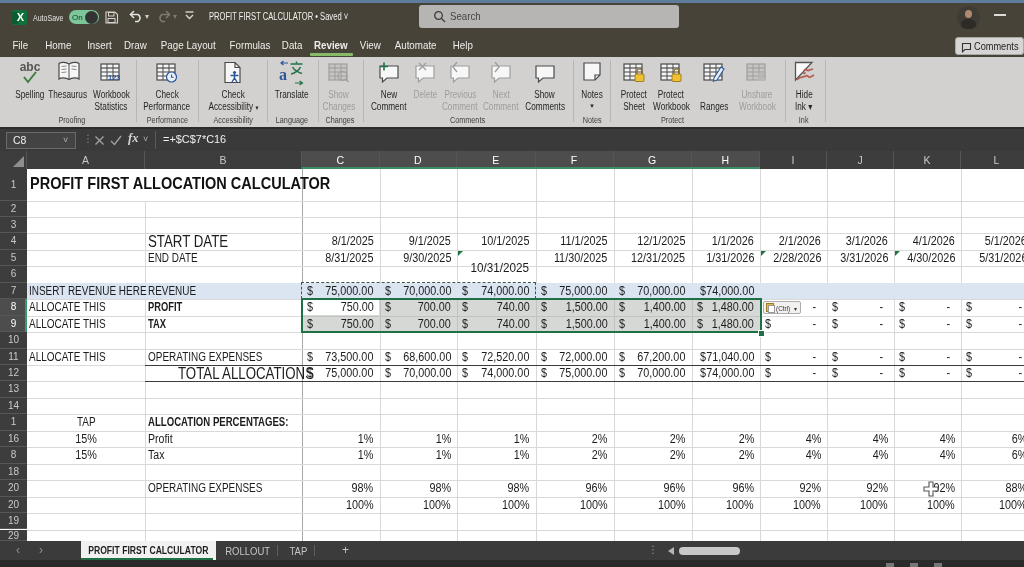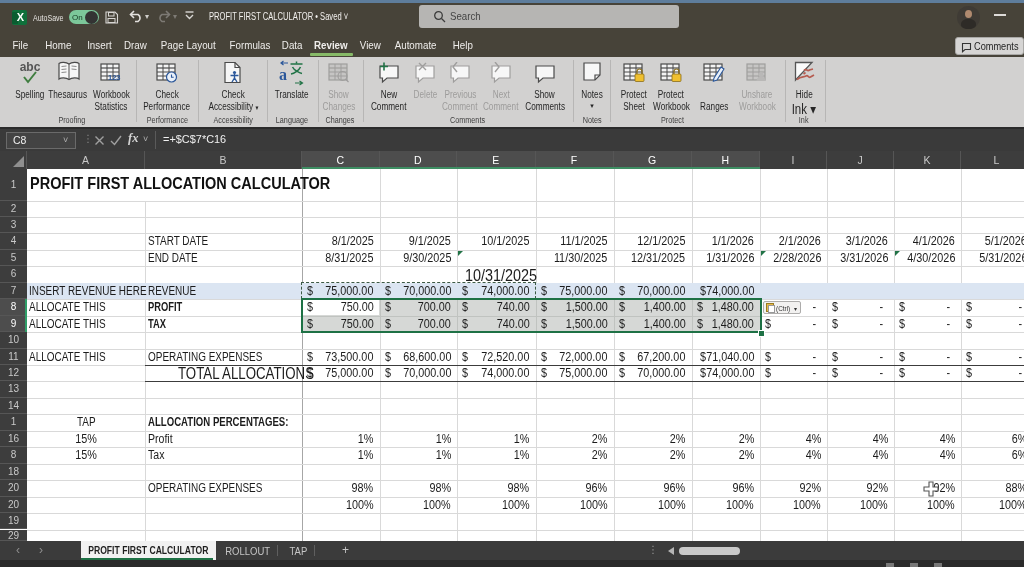--- a/index.html
+++ b/index.html
@@ -242,21 +242,21 @@
     <path d="M10.5 19 a4.5 4.5 0 0 1 9 0 z" fill="#b9b8b7"></path>
   </svg>
 <div class="abs ct" style="left:702px;top:88.5px;width:110px;font-size:10px;color:#9d9c9b;"><span style="display:inline-block;transform:scaleX(0.82);transform-origin:center center;white-space:nowrap;">Unshare</span></div>
 <div class="abs ct" style="left:702px;top:101.0px;width:110px;font-size:10px;color:#9d9c9b;"><span style="display:inline-block;transform:scaleX(0.82);transform-origin:center center;white-space:nowrap;">Workbook</span></div>
 <svg class="abs" style="left:793px;top:60px;" width="24" height="25" viewBox="0 0 24 25">
 <path d="M2.5 2.5 h16.5 L2.5 20 z" fill="#fbfbfb" stroke="#555" stroke-width="1.3"></path>
 <path d="M11 10.5 c2.5-2.5 3 1.5 5.5-0.5 l3.5-1 M12.5 12.5 l-2 1.5" fill="none" stroke="#b65c50" stroke-width="1.7"></path>
 <path d="M4 19.5 c4-3.5 6.5-2 9-3.5 c2.5-1.5 2 2.5 4.5 1 l3.5-2" fill="none" stroke="#b65c50" stroke-width="1.7"></path>
   </svg>
 <div class="abs ct" style="left:749px;top:88.5px;width:110px;font-size:10px;color:#262626;"><span style="display:inline-block;transform:scaleX(0.82);transform-origin:center center;white-space:nowrap;">Hide</span></div>
-<div class="abs ct" style="left:749px;top:101px;width:110px;font-size:14px;color:#262626;"><span style="display:inline-block;transform:scaleX(0.82);transform-origin:center center;white-space:nowrap;">Ink <span style="&quot;font-size:7px;&quot;">▾</span></span></div>
+<div class="abs ct" style="left:749px;top:101px;width:110px;font-size:10px;color:#262626;"><span style="display:inline-block;transform:scaleX(0.82);transform-origin:center center;white-space:nowrap;">Ink <span style="&quot;font-size:7px;&quot;">▾</span></span></div>
 <div class="abs" style="left:0;top:129px;width:1024px;height:22px;background:#3a3a3a;"></div>
 <div class="abs" style="left:6px;top:131.5px;width:70px;height:17px;background:#434343;border:1px solid #6a6a6a;box-sizing:border-box;">
 <div class="abs" style="left:6px;top:1.5px;font-size:10.5px;color:#efefef;">C8</div>
 <div class="abs" style="left:56px;top:2px;font-size:9px;color:#b5b5b5;">˅</div>
   </div>
 <div class="abs" style="left:83px;top:133px;font-size:10px;color:#8a8a8a;">⋮</div>
 <svg class="abs" style="left:94px;top:135px;" width="11" height="11" viewBox="0 0 11 11">
 <path d="M1.5 1.5 L9.5 9.5 M9.5 1.5 L1.5 9.5" stroke="#a0a0a0" stroke-width="1.4"></path>
   </svg>
 <svg class="abs" style="left:110px;top:135px;" width="12" height="11" viewBox="0 0 12 11">
@@ -347,28 +347,28 @@
 <div class="abs" style="left:27px;top:282.75px;width:997px;height:16.44999999999999px;background:#dbe5f2;"></div>
 <div class="abs" style="left:302px;top:299.2px;width:458px;height:32.89999999999998px;background:#d6d8d6;"></div>
 <div class="abs" style="left:379.5px;top:299.2px;width:1px;height:32.89999999999998px;background:#c0c3c0;"></div>
 <div class="abs" style="left:457px;top:299.2px;width:1px;height:32.89999999999998px;background:#c0c3c0;"></div>
 <div class="abs" style="left:535.5px;top:299.2px;width:1px;height:32.89999999999998px;background:#c0c3c0;"></div>
 <div class="abs" style="left:613.5px;top:299.2px;width:1px;height:32.89999999999998px;background:#c0c3c0;"></div>
 <div class="abs" style="left:691.5px;top:299.2px;width:1px;height:32.89999999999998px;background:#c0c3c0;"></div>
 <div class="abs" style="left:302px;top:315.65px;width:458px;height:1px;background:#c0c3c0;"></div>
 <div class="abs" style="left:302.5px;top:300.2px;width:76px;height:14.949999999999989px;background:#ffffff;"></div>
 <div class="abs" style="left:30px;top:170.5px;height:24px;line-height:24px;font-size:16.5px;font-weight:bold;color:#111;"><span style="display:inline-block;transform:scaleX(0.88);transform-origin:left center;white-space:nowrap;">PROFIT FIRST ALLOCATION CALCULATOR</span></div>
-<div class="abs" style="left:148px;top:233.4px;height:16.44999999999999px;line-height:17.44999999999999px;font-size:12px;font-weight:normal;color:#1c1c1c;"><span style="display:inline-block;transform:scaleX(0.83);transform-origin:left center;white-space:nowrap;">START DATE</span></div>
+<div class="abs" style="left:148px;top:233.4px;height:16.44999999999999px;line-height:17.44999999999999px;font-size:16px;font-weight:normal;color:#1c1c1c;"><span style="display:inline-block;transform:scaleX(0.83);transform-origin:left center;white-space:nowrap;">START DATE</span></div>
 <div class="abs" style="left:148px;top:249.85px;height:16.450000000000017px;line-height:17.450000000000017px;font-size:12px;font-weight:normal;color:#1c1c1c;"><span style="display:inline-block;transform:scaleX(0.83);transform-origin:left center;white-space:nowrap;">END DATE</span></div>
 <div class="abs rt" style="left:302px;top:233.4px;width:71.5px;height:16.44999999999999px;line-height:17.44999999999999px;font-size:12px;font-weight:normal;color:#1c1c1c;"><span style="display:inline-block;transform:scaleX(0.9);transform-origin:right center;white-space:nowrap;">8/1/2025</span></div>
 <div class="abs rt" style="left:302px;top:249.85px;width:71.5px;height:16.450000000000017px;line-height:17.450000000000017px;font-size:12px;font-weight:normal;color:#1c1c1c;"><span style="display:inline-block;transform:scaleX(0.9);transform-origin:right center;white-space:nowrap;">8/31/2025</span></div>
 <div class="abs rt" style="left:379.5px;top:233.4px;width:71.5px;height:16.44999999999999px;line-height:17.44999999999999px;font-size:12px;font-weight:normal;color:#1c1c1c;"><span style="display:inline-block;transform:scaleX(0.9);transform-origin:right center;white-space:nowrap;">9/1/2025</span></div>
 <div class="abs rt" style="left:379.5px;top:249.85px;width:71.5px;height:16.450000000000017px;line-height:17.450000000000017px;font-size:12px;font-weight:normal;color:#1c1c1c;"><span style="display:inline-block;transform:scaleX(0.9);transform-origin:right center;white-space:nowrap;">9/30/2025</span></div>
 <div class="abs rt" style="left:457px;top:233.4px;width:72.5px;height:16.44999999999999px;line-height:17.44999999999999px;font-size:12px;font-weight:normal;color:#1c1c1c;"><span style="display:inline-block;transform:scaleX(0.9);transform-origin:right center;white-space:nowrap;">10/1/2025</span></div>
-<div class="abs rt" style="left:457px;top:267px;width:72.5px;height:16.450000000000017px;line-height:17.450000000000017px;font-size:16px;font-weight:normal;color:#1c1c1c;"><span style="display:inline-block;transform:scaleX(0.9);transform-origin:right center;white-space:nowrap;">10/31/2025</span></div>
+<div class="abs rt" style="left:457px;top:259px;width:72.5px;height:16.450000000000017px;line-height:17.450000000000017px;font-size:13px;font-weight:normal;color:#1c1c1c;"><span style="display:inline-block;transform:scaleX(0.9);transform-origin:right center;white-space:nowrap;">10/31/2025</span></div>
 <div class="abs rt" style="left:535.5px;top:233.4px;width:72.0px;height:16.44999999999999px;line-height:17.44999999999999px;font-size:12px;font-weight:normal;color:#1c1c1c;"><span style="display:inline-block;transform:scaleX(0.9);transform-origin:right center;white-space:nowrap;">11/1/2025</span></div>
 <div class="abs rt" style="left:535.5px;top:249.85px;width:72.0px;height:16.450000000000017px;line-height:17.450000000000017px;font-size:12px;font-weight:normal;color:#1c1c1c;"><span style="display:inline-block;transform:scaleX(0.9);transform-origin:right center;white-space:nowrap;">11/30/2025</span></div>
 <div class="abs rt" style="left:613.5px;top:233.4px;width:72.0px;height:16.44999999999999px;line-height:17.44999999999999px;font-size:12px;font-weight:normal;color:#1c1c1c;"><span style="display:inline-block;transform:scaleX(0.9);transform-origin:right center;white-space:nowrap;">12/1/2025</span></div>
 <div class="abs rt" style="left:613.5px;top:249.85px;width:72.0px;height:16.450000000000017px;line-height:17.450000000000017px;font-size:12px;font-weight:normal;color:#1c1c1c;"><span style="display:inline-block;transform:scaleX(0.9);transform-origin:right center;white-space:nowrap;">12/31/2025</span></div>
 <div class="abs rt" style="left:691.5px;top:233.4px;width:62.5px;height:16.44999999999999px;line-height:17.44999999999999px;font-size:12px;font-weight:normal;color:#1c1c1c;"><span style="display:inline-block;transform:scaleX(0.9);transform-origin:right center;white-space:nowrap;">1/1/2026</span></div>
 <div class="abs rt" style="left:691.5px;top:249.85px;width:62.5px;height:16.450000000000017px;line-height:17.450000000000017px;font-size:12px;font-weight:normal;color:#1c1c1c;"><span style="display:inline-block;transform:scaleX(0.9);transform-origin:right center;white-space:nowrap;">1/31/2026</span></div>
 <div class="abs rt" style="left:760px;top:233.4px;width:61px;height:16.44999999999999px;line-height:17.44999999999999px;font-size:12px;font-weight:normal;color:#1c1c1c;"><span style="display:inline-block;transform:scaleX(0.9);transform-origin:right center;white-space:nowrap;">2/1/2026</span></div>
 <div class="abs rt" style="left:760px;top:249.85px;width:61px;height:16.450000000000017px;line-height:17.450000000000017px;font-size:12px;font-weight:normal;color:#1c1c1c;"><span style="display:inline-block;transform:scaleX(0.9);transform-origin:right center;white-space:nowrap;">2/28/2026</span></div>
 <div class="abs rt" style="left:827px;top:233.4px;width:61px;height:16.44999999999999px;line-height:17.44999999999999px;font-size:12px;font-weight:normal;color:#1c1c1c;"><span style="display:inline-block;transform:scaleX(0.9);transform-origin:right center;white-space:nowrap;">3/1/2026</span></div>
 <div class="abs rt" style="left:827px;top:249.85px;width:61px;height:16.450000000000017px;line-height:17.450000000000017px;font-size:12px;font-weight:normal;color:#1c1c1c;"><span style="display:inline-block;transform:scaleX(0.9);transform-origin:right center;white-space:nowrap;">3/31/2026</span></div>

